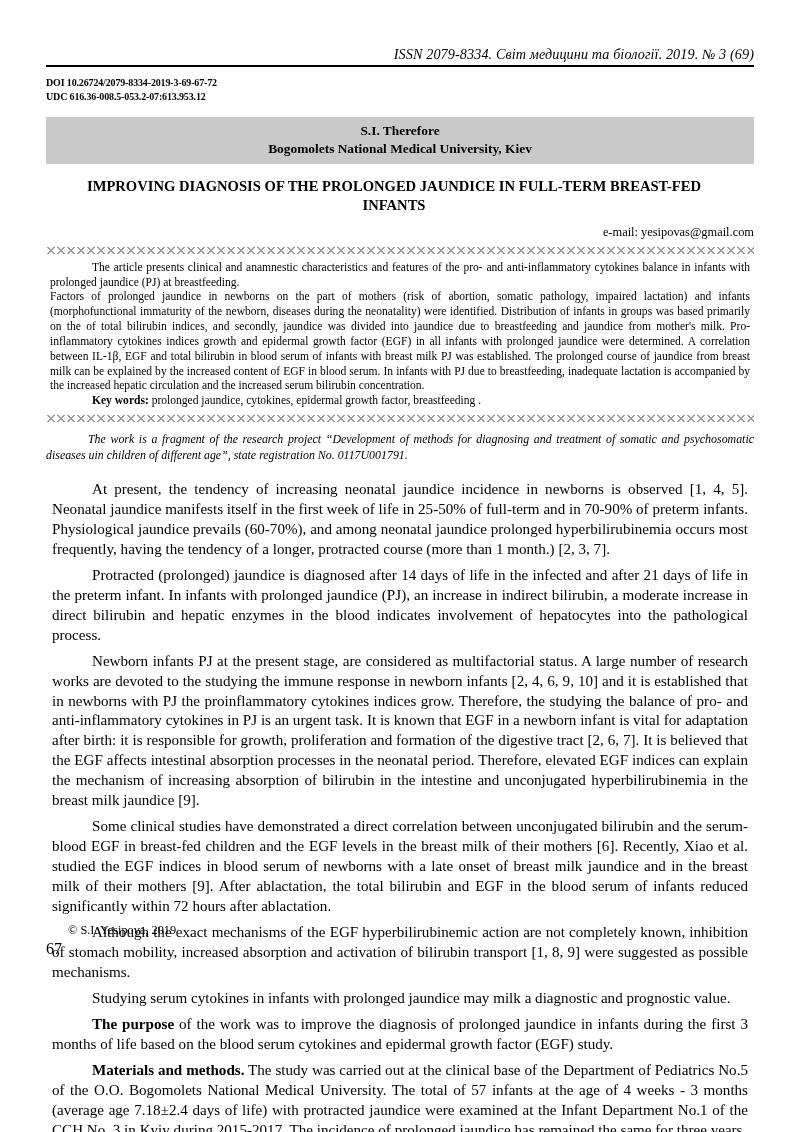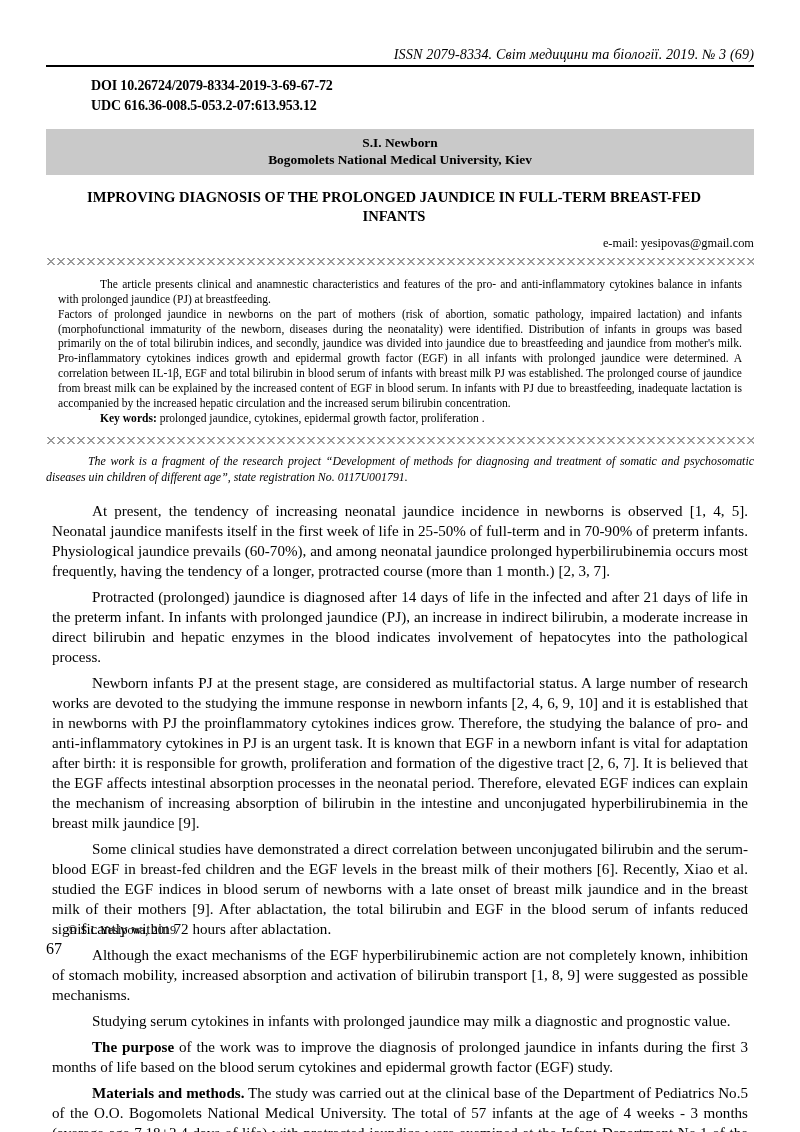--- a/index.html
+++ b/index.html
@@ -34,24 +34,23 @@
   }
   .rule-top {
     border-top: 2.4px solid #000;
     margin-top: 2px;
     margin-bottom: 9px;
   }
 
   
   .idblock {
     font-weight: bold;
-    font-size: 14px;
+    font-size: 10px;
     line-height: 1.42;
     letter-spacing: -0.15px;
-    margin-left: 45px;
   }
 
   
   .author-band {
     background: #c9c9c9;
     margin-top: 13px;
     padding: 5px 0 6px 0;
     text-align: center;
     font-weight: bold;
     font-size: 13.4px;
@@ -84,21 +83,21 @@
       linear-gradient(45deg, transparent 46%, #8a8a8a 46%, #8a8a8a 54%, transparent 54%),
       linear-gradient(-45deg, transparent 46%, #8a8a8a 46%, #8a8a8a 54%, transparent 54%);
     opacity: .85;
   }
 
   
   .abstract {
     font-size: 11.55px;
     line-height: 1.285;
     text-align: justify;
-    margin: 12px;
+    margin: 4px;
   }
   .abstract p { margin: 0; }
   .abstract p.indent { text-indent: 42px; }
   .kw { font-weight: bold; }
 
   
   .project {
     font-style: italic;
     font-size: 11.9px;
     line-height: 1.33;
@@ -144,34 +143,34 @@
 
   <div class="runhead">ISSN 2079-8334. Світ медицини та біології. 2019. № 3 (69)</div>
   <div class="rule-top"></div>
 
   <div class="idblock">
     <div>DOI 10.26724/2079-8334-2019-3-69-67-72</div>
     <div>UDC 616.36-008.5-053.2-07:613.953.12</div>
   </div>
 
   <div class="author-band">
-    <div>S.I. Newborn</div>
+    <div>S.I. Therefore</div>
     <div>Bogomolets National Medical University, Kiev</div>
   </div>
 
   <div class="title">IMPROVING DIAGNOSIS OF THE PROLONGED JAUNDICE IN FULL-TERM BREAST-FED INFANTS</div>
 
   <div class="email">e-mail: yesipovas@gmail.com</div>
 
   <div class="wavy"></div>
 
   <div class="abstract">
     <p class="indent">The article presents clinical and anamnestic characteristics and features of the pro- and anti-inflammatory cytokines balance in infants with prolonged jaundice (PJ) at breastfeeding.</p>
     <p>Factors of prolonged jaundice in newborns on the part of mothers (risk of abortion, somatic pathology, impaired lactation) and infants (morphofunctional immaturity of the newborn, diseases during the neonatality) were identified. Distribution of infants in groups was based primarily on the of total bilirubin indices, and secondly, jaundice was divided into jaundice due to breastfeeding and jaundice from mother's milk. Pro-inflammatory cytokines indices growth and epidermal growth factor (EGF) in all infants with prolonged jaundice were determined. A correlation between IL-1β, EGF and total bilirubin in blood serum of infants with breast milk  PJ was established. The prolonged course of jaundice from breast milk can be explained by the increased content of EGF in blood serum. In infants with PJ due to breastfeeding, inadequate lactation is accompanied by the increased hepatic circulation and the increased serum bilirubin concentration.</p>
-    <p class="indent"><span class="kw">Key words:</span><span> prolonged jaundice, cytokines, epidermal growth factor, proliferation .</span></p>
+    <p class="indent"><span class="kw">Key words:</span><span> prolonged jaundice, cytokines, epidermal growth factor, breastfeeding .</span></p>
   </div>
 
   <div class="wavy"></div>
 
   <div class="project">The work is a fragment of the research project “Development of methods for diagnosing and treatment of somatic and psychosomatic diseases uin children of different age”, state registration No. 0117U001791.</div>
 
   <div class="body-text">
     <p>At present, the tendency of increasing neonatal jaundice incidence in newborns is observed [1, 4, 5]. Neonatal jaundice manifests itself in the first week of life in 25-50% of full-term and in 70-90% of preterm infants. Physiological jaundice prevails (60-70%), and among neonatal jaundice prolonged hyperbilirubinemia occurs most frequently, having the tendency of a longer, protracted course (more than 1 month.) [2, 3, 7].</p>
     <p>Protracted (prolonged) jaundice is diagnosed after 14 days of life in the infected and after 21 days of life in the preterm infant. In infants with prolonged jaundice (PJ), an increase in indirect bilirubin, a moderate increase in direct bilirubin and hepatic enzymes in the blood indicates involvement of hepatocytes into the pathological process.</p>
     <p>Newborn infants PJ at the present stage, are considered as multifactorial status. A large number of research works are devoted to the studying the immune response in newborn infants [2, 4, 6, 9, 10] and it is established that in newborns with PJ the proinflammatory cytokines indices grow. Therefore, the studying the balance of pro- and anti-inflammatory cytokines in PJ is an urgent task. It is known that EGF in a newborn infant is vital for adaptation after birth: it is responsible for growth, proliferation and formation of the digestive tract [2, 6, 7]. It is believed that the EGF affects intestinal absorption processes in the neonatal period. Therefore, elevated EGF indices can explain the mechanism of increasing absorption of bilirubin in the intestine and unconjugated hyperbilirubinemia in the breast milk jaundice [9].</p>

